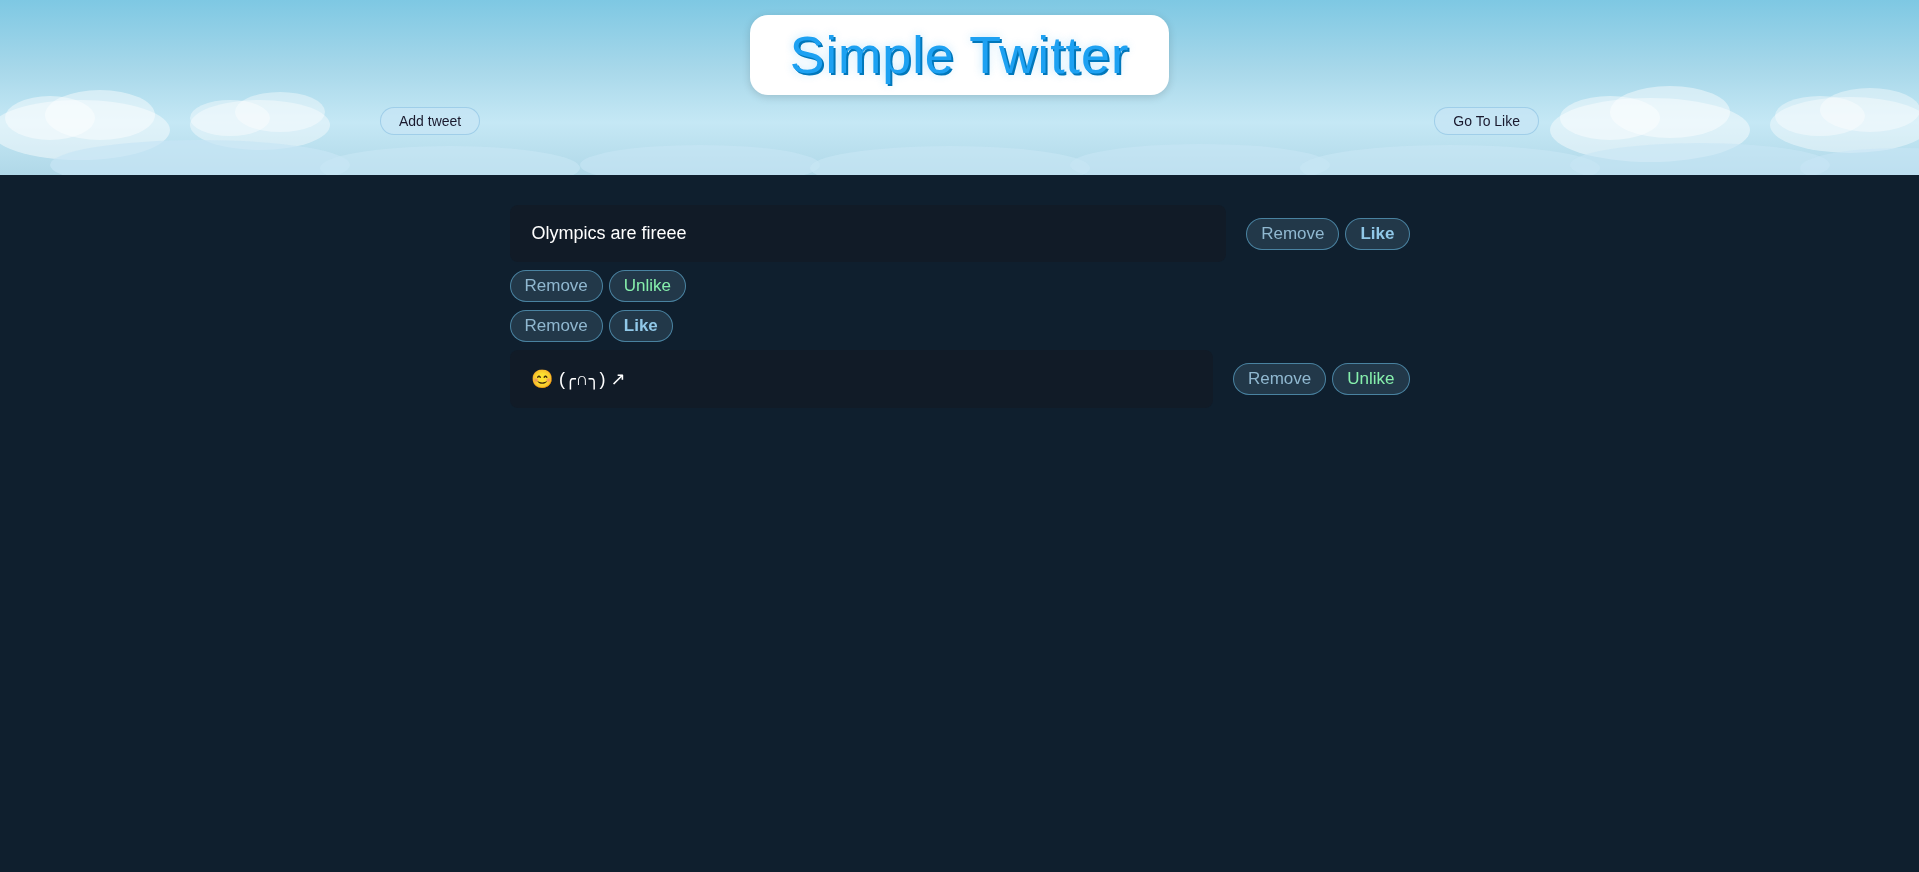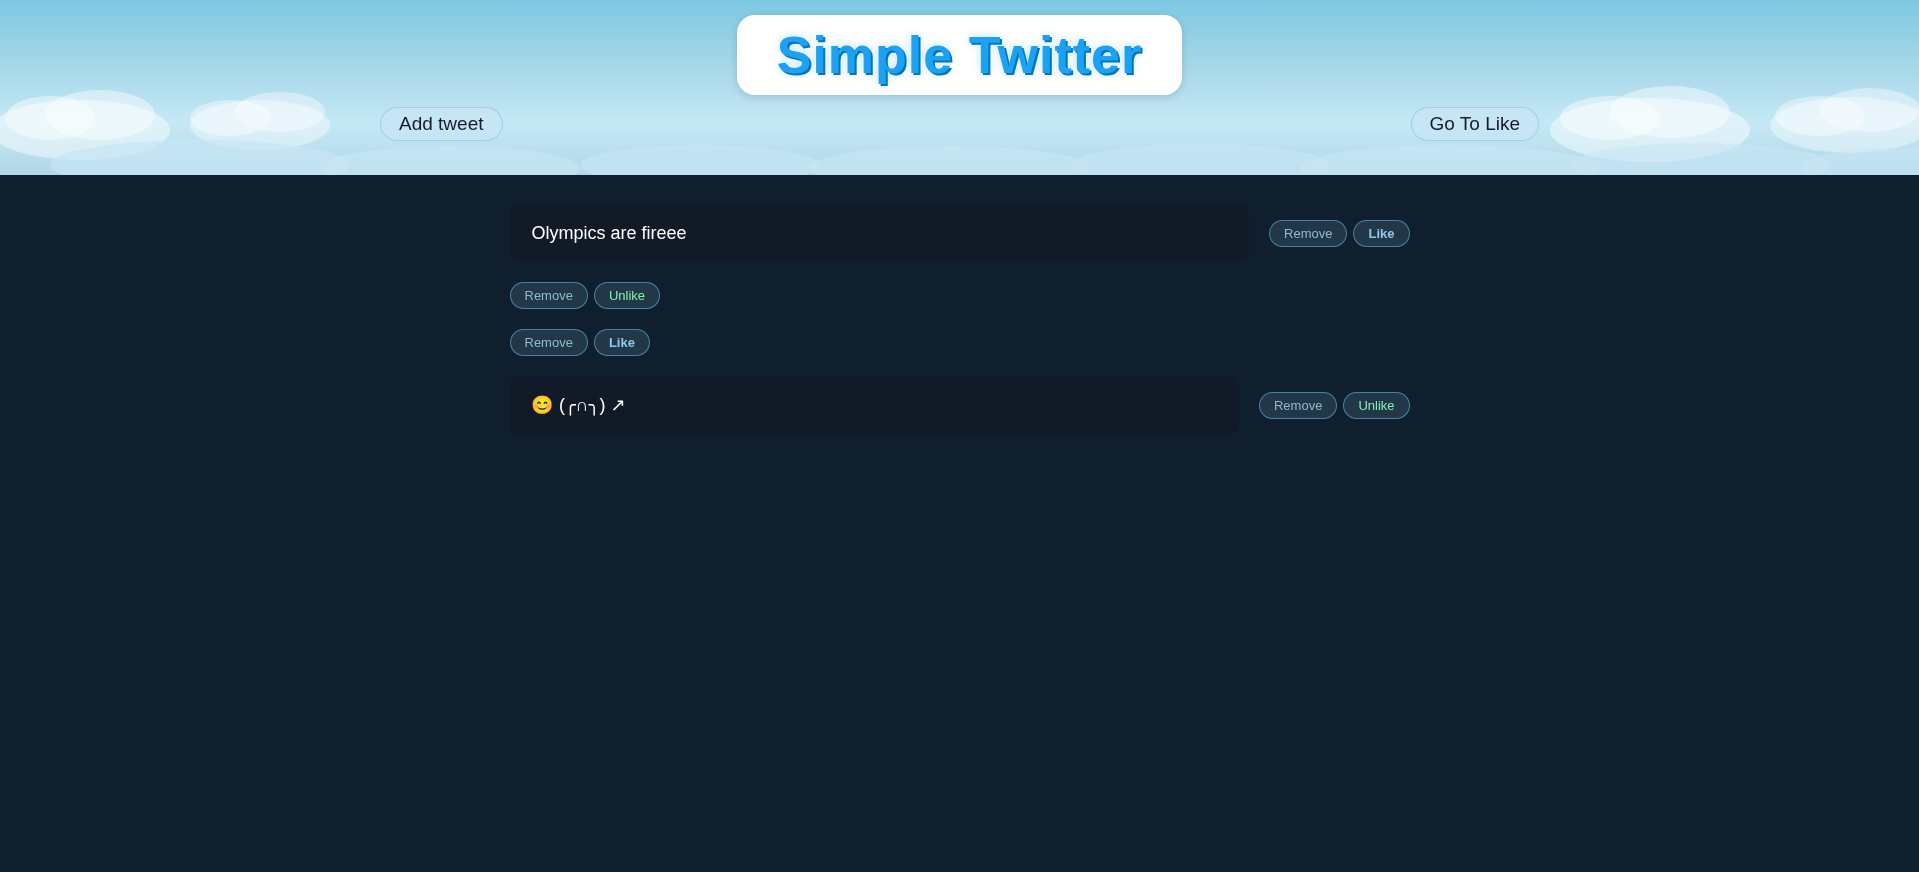--- a/index.html
+++ b/index.html
@@ -43,21 +43,21 @@
       background: white;
       border-radius: 18px;
       padding: 10px 40px;
       margin-top: 15px;
       box-shadow: 0 2px 8px rgba(0,0,0,0.15);
       z-index: 2;
     }
 
     .title-text {
       font-size: 52px;
-      font-weight: bold;
+      font-weight: normal;
       color: #1da1f2;
       text-shadow: 2px 2px 0px #0077bb, 0 0 10px rgba(29,161,242,0.3);
       font-family: Arial, sans-serif;
       letter-spacing: 1px;
     }
 
     
     .nav-row {
       display: flex;
       width: 100%;
@@ -65,38 +65,38 @@
       padding: 0 380px;
       margin-top: 12px;
       z-index: 2;
     }
 
     .nav-button {
       background: rgba(200, 230, 245, 0.7);
       border: 1px solid rgba(150, 200, 230, 0.8);
       border-radius: 20px;
       padding: 5px 18px;
-      font-size: 19px;
+      font-size: 14px;
       color: #1a1a2e;
       cursor: pointer;
     }
 
     
     .main-content {
       background-color: #0f1f2e;
       min-height: 697px;
       padding: 20px 0;
     }
 
     
     .tweet-list {
       display: flex;
       flex-direction: column;
       align-items: center;
-      gap: 20px;
+      gap: 8px;
       padding-top: 10px;
     }
 
     .tweet-row {
       display: flex;
       align-items: center;
       width: 900px;
       gap: 20px;
     }
 
@@ -110,21 +110,21 @@
     }
 
     .tweet-actions {
       display: flex;
       gap: 6px;
     }
 
     .action-btn {
       border-radius: 20px;
       padding: 5px 14px;
-      font-size: 13px;
+      font-size: 17px;
       cursor: pointer;
       border: 1px solid rgba(100, 180, 220, 0.6);
       background: rgba(150, 200, 230, 0.15);
       color: #a0c8e0;
     }
 
     .action-btn.remove {
       color: #90b8d0;
     }
 

